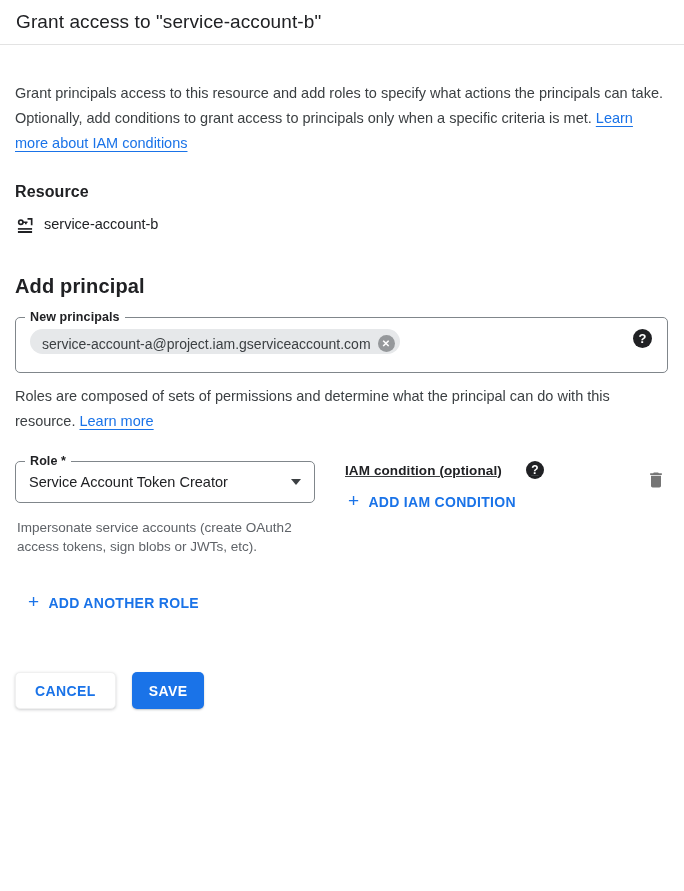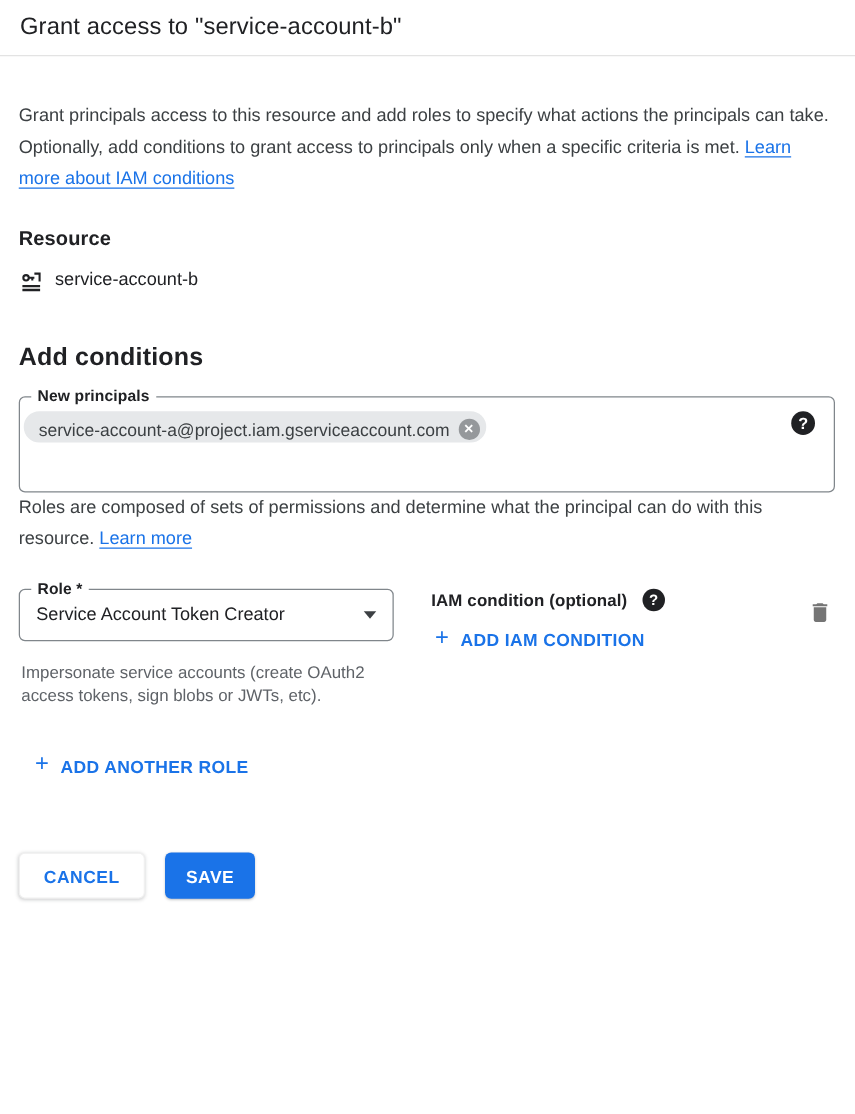--- a/index.html
+++ b/index.html
@@ -39,21 +39,21 @@
     border-radius:5px;
     background:#fff;
   }
   .field-label {
     position:absolute; top:-9px; left:9px;
     background:#fff; padding:0 5px;
     font-size:12.5px; font-weight:700; color:#202124;
     letter-spacing:.1px; line-height:17px;
     white-space:nowrap;
   }
-  .principals-field { margin-top:19px; height:77px; padding:11px 3px; }
+  .principals-field { margin-top:19px; height:56px; padding:11px 14px; }
 
   .chip {
     display:inline-flex; align-items:flex-end; gap:7px;
     max-width:560px;
     background:#e6e8ea; border-radius:14px;
     padding:2px 5px 2px 12px; height:25px;
   }
   .chip-label { font-size:14px; color:#3c4043; white-space:nowrap; }
   .chip-remove {
     width:17px; height:17px; border-radius:50%;
@@ -64,36 +64,36 @@
   }
   .help-badge {
     position:absolute; right:15px; top:11px;
     width:19px; height:19px; border-radius:50%;
     background:#202124; color:#fff;
     display:flex; align-items:center; justify-content:center;
     font-size:13px; font-weight:700; cursor:pointer;
   }
 
   .assign-roles-heading { margin-top:38px; }
-  .roles-desc { }
+  .roles-desc { margin-top:11px; }
 
   .role-row { margin-top:27px; display:flex; align-items:flex-start; }
   .role-col { width:300px; }
   .role-select {
     height:42px; padding:0 13px;
     display:flex; align-items:center; justify-content:space-between;
     cursor:pointer;
     gap:17px;
   }
   .role-value { font-size:14.5px; color:#202124; }
   .dropdown-arrow { width:0; height:0; border-left:5px solid transparent; border-right:5px solid transparent; border-top:6px solid #3c4043; }
   .role-help { margin-top:15px; padding-left:2px; font-size:13.5px; line-height:19px; color:#5f6368; width:296px; }
 
   .condition-col { margin-left:30px; width:250px; }
-  .condition-label-row { display:flex; align-items:center; gap:12px; }
+  .condition-label-row { display:flex; align-items:center; gap:24px;text-decoration:underline; }
   .condition-label { font-size:13.5px; font-weight:700; color:#202124; letter-spacing:.1px; }
   .help-badge-inline {
     width:18px; height:18px; border-radius:50%;
     background:#202124; color:#fff; flex:0 0 auto;
     display:flex; align-items:center; justify-content:center;
     font-size:12px; font-weight:700; cursor:pointer;
   }
   .text-button {
     display:inline-flex; align-items:center; gap:9px;
     background:none; border:none; cursor:pointer;
@@ -144,21 +144,21 @@
           <circle cx="7" cy="7.5" r="2.6"></circle>
           <path d="M9.6 7.5 H15 M13 7.5 V10"></path>
           <path d="M15 3.5 H20 V11" stroke-width="2"></path>
           <path d="M3.5 15.5 H20.5" stroke-width="2"></path>
           <rect x="3.5" y="18" width="17" height="2.4" fill="#202124" stroke="none"></rect>
         </svg>
       </span>
       <span class="resource-name">service-account-b</span>
     </div>
 
-    <h2 class="section-heading add-principals-heading">Add conditions</h2>
+    <h2 class="section-heading add-principals-heading">Add principal</h2>
 
     <div class="outlined-field principals-field">
       <span class="field-label">New principals</span>
       <span class="chip">
         <span class="chip-label">service-account-a@project.iam.gserviceaccount.com</span>
         <button class="chip-remove">✕</button>
       </span>
       <span class="help-badge">?</span>
     </div>
 

